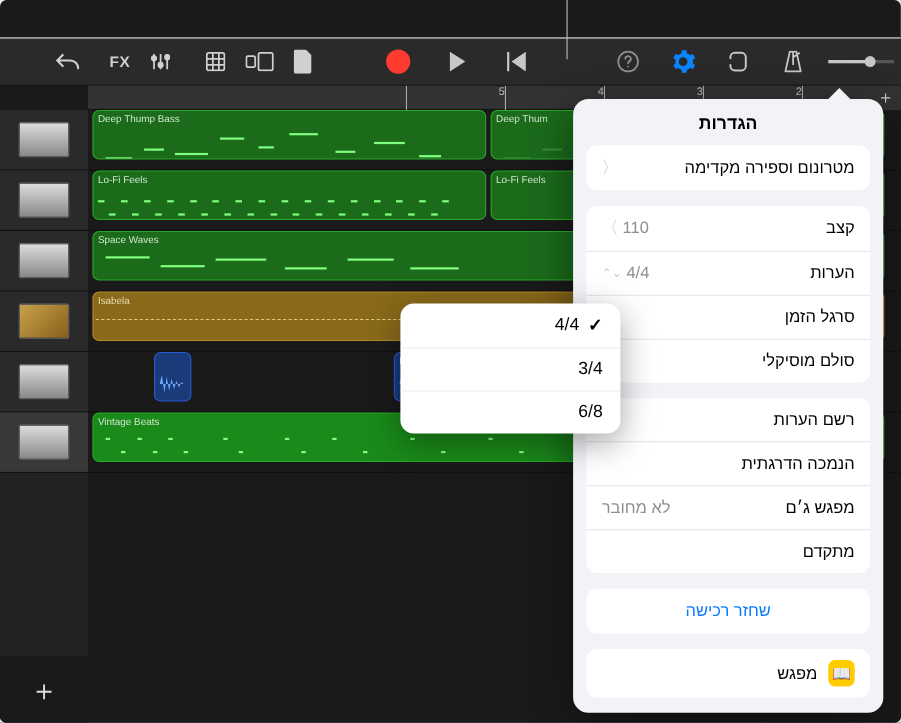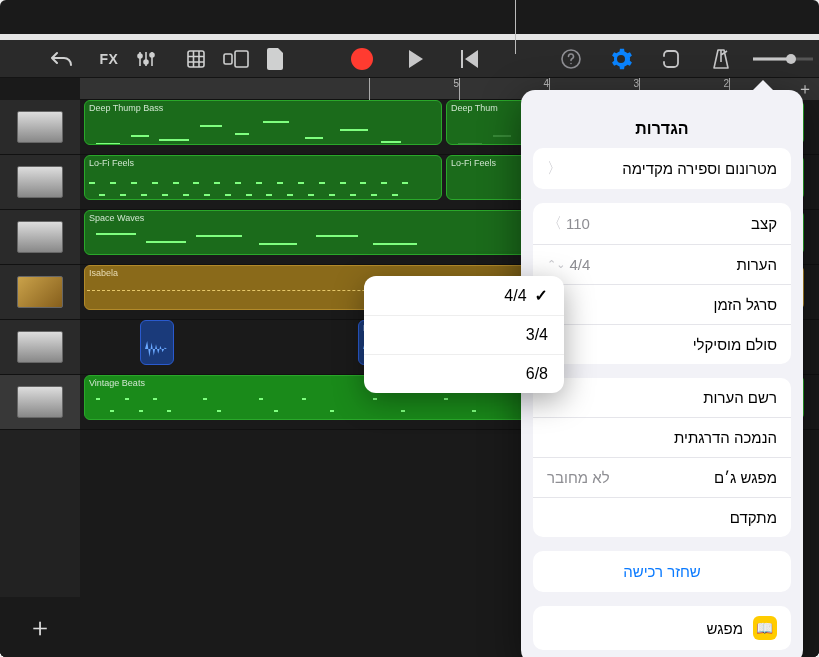--- a/index.html
+++ b/index.html
@@ -3,21 +3,21 @@
 <meta charset="utf-8">
 <style>
   * { margin: 0; padding: 0; box-sizing: border-box; font-family: -apple-system, "SF Pro Text", "Helvetica Neue", Arial, sans-serif; }
   body { background: #f0f0f0; width: 819px; height: 657px; overflow: hidden; position: relative; }
   .frame { position: absolute; top: 0; left: 0; width: 819px; height: 657px; background: #1a1a1a; border-radius: 6px; overflow: hidden; }
 
   
   .callout-line { position:absolute; left:515px; top:0; width:1px; height:54px; background:#bbb; z-index:50;}
 
   
-  .toolbar { position:absolute; left:0; top:34px; height:44px; width:819px; background:#2a2a2a; border-top:6px solid #e5e5e5; border-bottom:1px solid #141414; display:flex; flex-direction:row-reverse; align-items:center; color:#c6c7c8; }
+  .toolbar { position:absolute; left:0; top:34px; height:44px; width:819px; background:#2a2a2a; border-top:1px solid #e5e5e5; border-bottom:1px solid #141414; display:flex; flex-direction:row-reverse; align-items:center; color:#c6c7c8; }
   .toolbar-left { position:absolute; left:0; display:flex; align-items:center; gap:4px; padding-left:10px;}
   .tb-btn { display:flex; align-items:center; justify-content:center; width:36px; height:36px; color:#cfd0d0; }
   .tb-btn.record { }
   .record-dot { width:22px; height:22px; border-radius:50%; background:#ff3b30; }
   .tb-group { display:flex; gap:4px; }
   .toolbar-center { position:absolute; left:344px; display:flex; align-items:center; gap:18px; }
   .toolbar-right { position:absolute; right:6px; display:flex; flex-direction:row-reverse; align-items:center; gap:14px; }
   .gear-icon svg { fill:#0a84ff; }
   .triangle-play { width:0;height:0;border-left:14px solid #c7c7c8;border-top:9px solid transparent;border-bottom:9px solid transparent;}
   .rewind svg{fill:#c7c7c8;}
@@ -49,21 +49,21 @@
   .region.blue .label{ color:#cfe0ff;}
   .midi-notes { position:absolute; top:14px; left:4px; right:4px; bottom:3px; }
   .note-bar { position:absolute; height:2px; background:#7fff7f; }
   .note-bar.dim { background:#388a38; }
   .amber-wave{ position:absolute; top:24px; left:2px; right:2px; height:0; border-top:1px dashed #e6c86a;}
   .blue-wave{ position:absolute; top:20px; left:4px; width:22px; height:16px; background:#6aa8ff; clip-path:polygon(0 50%,10% 0,20% 100%,30% 10%,40% 90%,50% 20%,60% 80%,70% 30%,80% 70%,90% 40%,100% 50%);}
 
   
   .popover { position:absolute; top:90px; right:16px; width:282px; background:#f2f2f7; border-radius:14px; box-shadow:0 10px 40px rgba(0,0,0,.45); overflow:visible; direction:rtl; z-index:30;}
   .popover:before{ content:""; position:absolute; top:-10px; right:30px; width:0;height:0;border-left:10px solid transparent;border-right:10px solid transparent;border-bottom:10px solid #f2f2f7;}
-  .pop-title { text-align:center; font-weight:600; font-size:16px; padding:14px 0 10px; color:#000;margin-top:16px;}
+  .pop-title { text-align:center; font-weight:600; font-size:16px; padding:14px 0 10px; color:#000;}
   .pop-group { background:#fff; margin:0 12px 14px; border-radius:10px; overflow:hidden; }
   .pop-row { display:flex; align-items:center; justify-content:space-between; padding:11px 14px; border-bottom:1px solid #e5e5ea; font-size:15px; color:#000; }
   .pop-row:last-child { border-bottom:none; }
   .pop-row .value { color:#8e8e93; font-size:15px; display:flex; align-items:center; gap:4px; direction:ltr;}
   .pop-row .chev { color:#c7c7cc; }
   .pop-restore { text-align:center; color:#0a7aff; font-size:15px; padding:12px 0; background:#fff; margin:0 12px 14px; border-radius:10px;}
   .pop-help { background:#fff; margin:0 12px 14px; border-radius:10px; padding:10px 14px; display:flex; align-items:center; gap:10px; font-size:15px;}
   .help-icon { width:24px;height:24px;border-radius:6px;background:#ffcc00;display:flex;align-items:center;justify-content:center;font-size:14px;}
 
   

